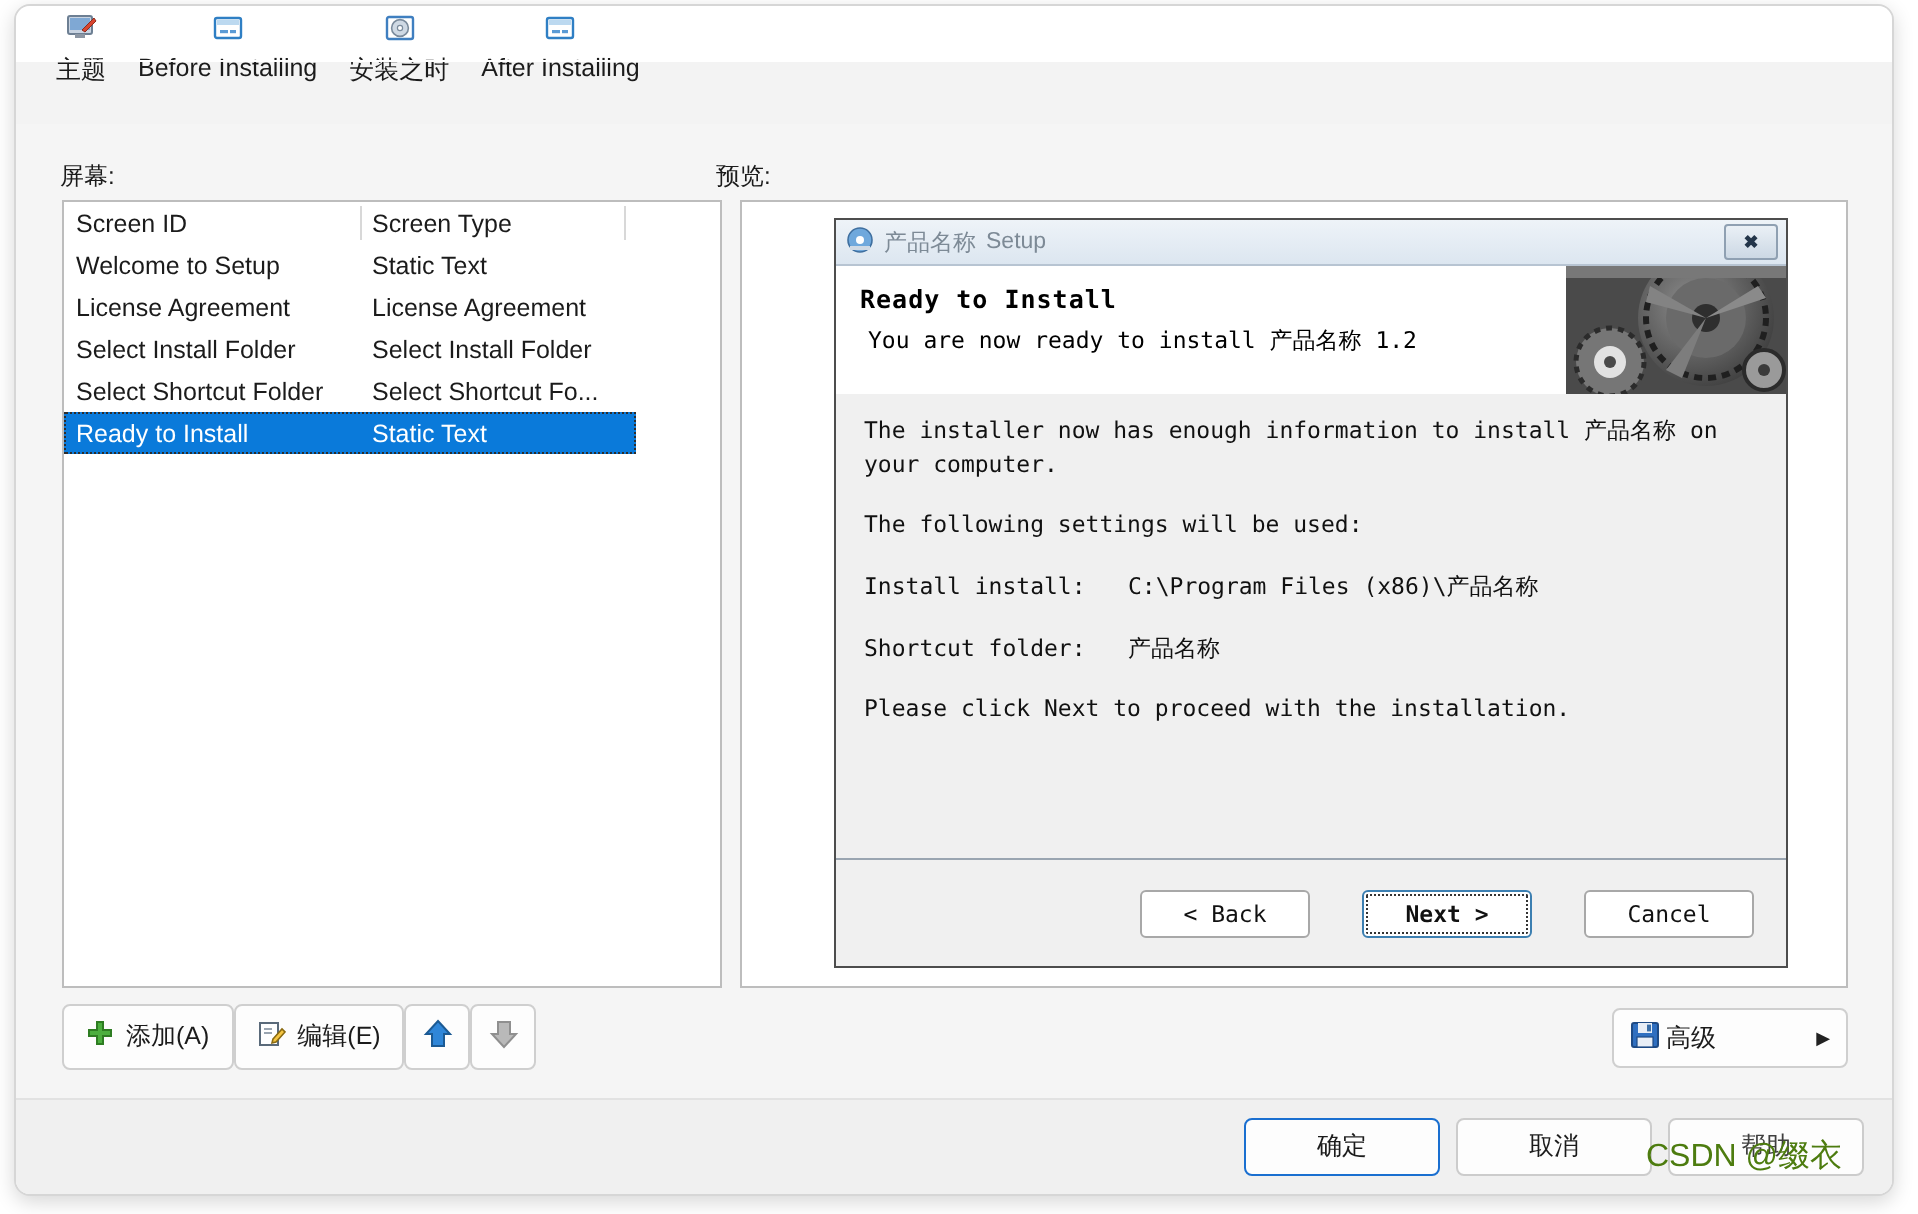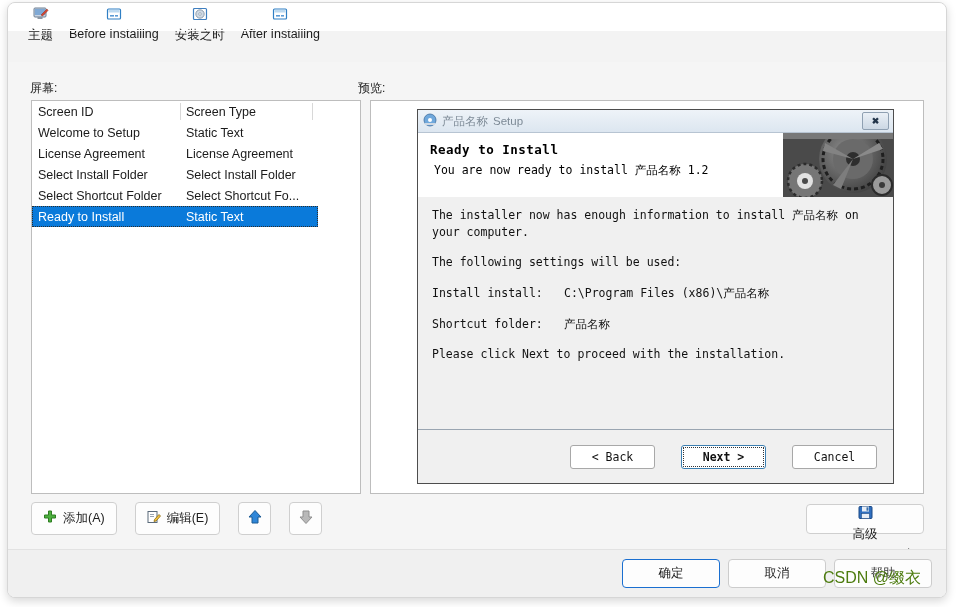--- a/index.html
+++ b/index.html
@@ -133,38 +133,38 @@
     gap:26px;padding-right:16px;box-sizing:border-box;
   }
   .wbtn{
     width:83px;height:22px;background:#ffffff;border:1px solid #a8a8a8;border-radius:3px;
     display:flex;align-items:center;justify-content:center;
     font-family:"DejaVu Sans Mono","Liberation Mono",monospace;font-size:11.5px;color:#111;
   }
   .wbtn.focus{border:1px solid #3c7fb1;outline:1px dotted #333;outline-offset:-3px;font-weight:bold;}
   
   .toolbar{
-    position:absolute;left:23px;top:440px;display:flex;align-items:center;gap:18px;border-radius:16px;
+    position:absolute;left:23px;top:440px;display:flex;align-items:center;gap:0;border-radius:16px;
   }
   .tbtn{
     height:33px;background:#fdfdfd;border:1px solid #cfcfcf;border-radius:4px;
     display:flex;align-items:center;gap:6px;padding:0 11px;
     font-size:12.5px;color:#1b1b1b;white-space:nowrap;box-sizing:border-box;
   }
   .tbtn.sq{width:33px;padding:0;justify-content:center;}
   .hl-wrap{position:relative;display:flex;}
   .hl-box{
     position:absolute;left:-6px;top:-8px;width:83px;height:47px;
     border:3px solid #f61a1a;border-radius:2px;pointer-events:none;box-sizing:border-box;
   }
   .advanced{
     position:absolute;right:22px;top:442px;width:118px;height:30px;
     background:#fdfdfd;border:1px solid #cfcfcf;border-radius:4px;
     display:flex;align-items:center;padding:0 8px;box-sizing:border-box;gap:3px;
-    font-size:12.5px;color:#1b1b1b;flex-direction:column;
+    font-size:12.5px;color:#1b1b1b;
   }
   .advanced .caret{margin-left:auto;font-size:9px;color:#222;}
   
   .footer{
     position:absolute;left:0;right:0;bottom:0;height:47px;background:#f0f0f0;
     border-top:1px solid #e2e2e2;
   }
   .fbtn{
     position:absolute;top:9px;height:29px;width:98px;
     background:#fdfdfd;border:1px solid #cccccc;border-radius:4px;

